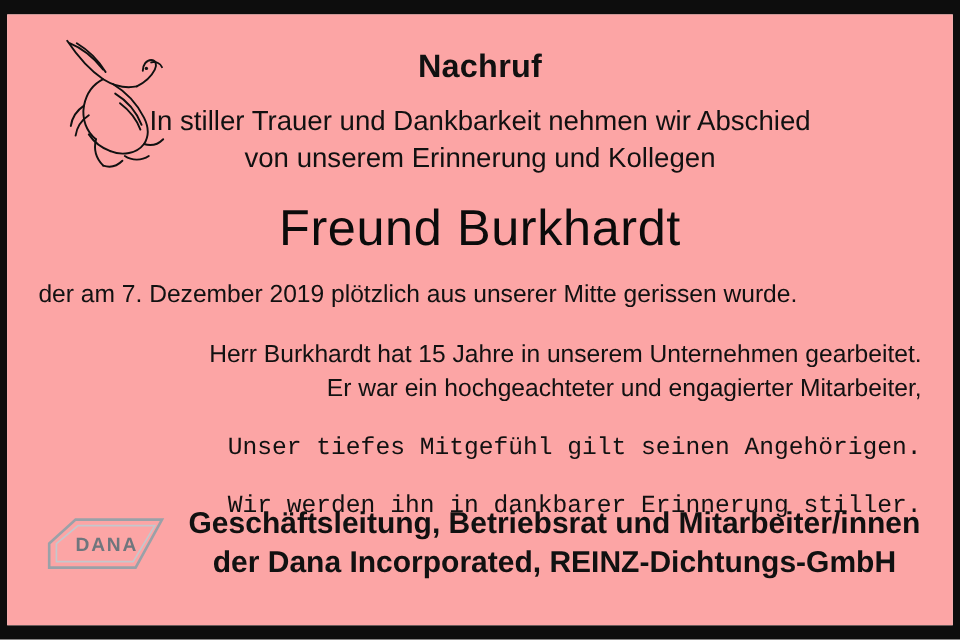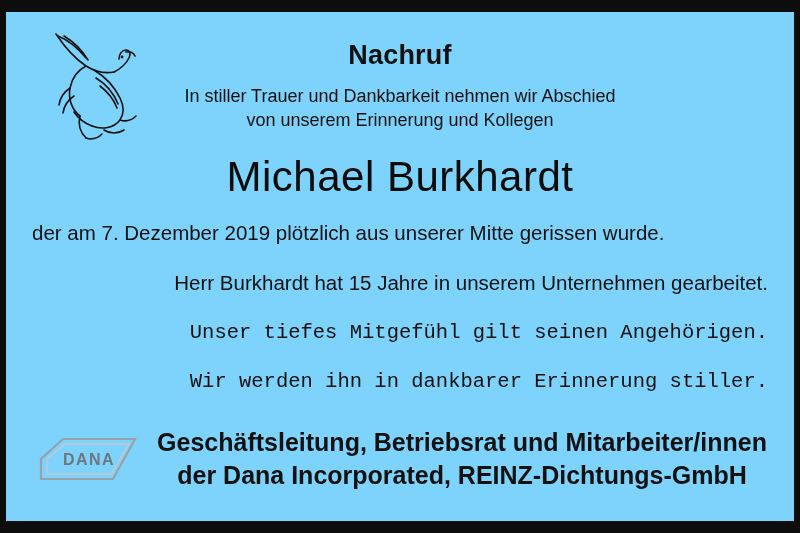--- a/index.html
+++ b/index.html
@@ -24,21 +24,21 @@
     border-top: 12px solid #0d0d0d;
     border-bottom: 12px solid #0d0d0d;
     border-left: 6px solid #0d0d0d;
     border-right: 6px solid #0d0d0d;
   }
 
   .inner {
     position: relative;
     width: 100%;
     height: 100%;
-    background: #7dd3fc;
+    background: #fca5a5;
     box-sizing: border-box;
     padding: 14px 26px 10px 26px;
   }
 
   .dove {
     position: absolute;
     left: 28px;
     top: 14px;
     width: 120px;
     height: 120px;
@@ -48,21 +48,21 @@
     text-align: center;
     font-size: 27px;
     font-weight: 700;
     letter-spacing: 0.2px;
     margin: 14px 0 0 0;
     color: #111;
   }
 
   .lead {
     text-align: center;
-    font-size: 18px;
+    font-size: 23px;
     line-height: 1.33;
     margin: 14px 0 4px 0;
     color: #111;
   }
 
   .name {
     text-align: center;
     font-size: 42px;
     font-weight: 400;
     letter-spacing: 0.5px;
@@ -87,21 +87,21 @@
 
   .para.tight {
     margin-top: 22px;
     font-family: Liberation Mono, monospace;
   }
 
   .footer {
     position: absolute;
     left: 0;
     right: 0;
-    bottom: 28px;
+    bottom: 34px;
     display: flex;
     align-items: center;
     justify-content: center;
     gap: 14px;
     padding: 0 26px;
     box-sizing: border-box;
   }
 
   .logo {
     flex: 0 0 auto;
@@ -148,26 +148,27 @@
       </svg>
     </div>
 
     <div class="heading">Nachruf</div>
 
     <div class="lead">
       <div>In stiller Trauer und Dankbarkeit nehmen wir Abschied</div>
       <div>von unserem Erinnerung und Kollegen</div>
     </div>
 
-    <div class="name">Michael Burkhardt</div>
+    <div class="name">Freund Burkhardt</div>
 
     <div class="subline">der am 7. Dezember 2019 plötzlich aus unserer Mitte gerissen wurde.</div>
 
     <div class="para">
       <div>Herr Burkhardt hat 15 Jahre in unserem Unternehmen gearbeitet.</div>
+      <div>Er war ein hochgeachteter und engagierter Mitarbeiter,</div>
     </div>
 
     <div class="para tight">Unser tiefes Mitgefühl gilt seinen Angehörigen.</div>
 
     <div class="para tight">Wir werden ihn in dankbarer Erinnerung stiller.</div>
 
     <div class="footer">
       <div class="logo">
         <svg viewBox="0 0 110 52" width="110" height="52" aria-hidden="true">
           <polygon points="8,26 30,6 102,6 80,46 8,46" fill="none" stroke="#9aa1a8" stroke-width="2.2"></polygon>

